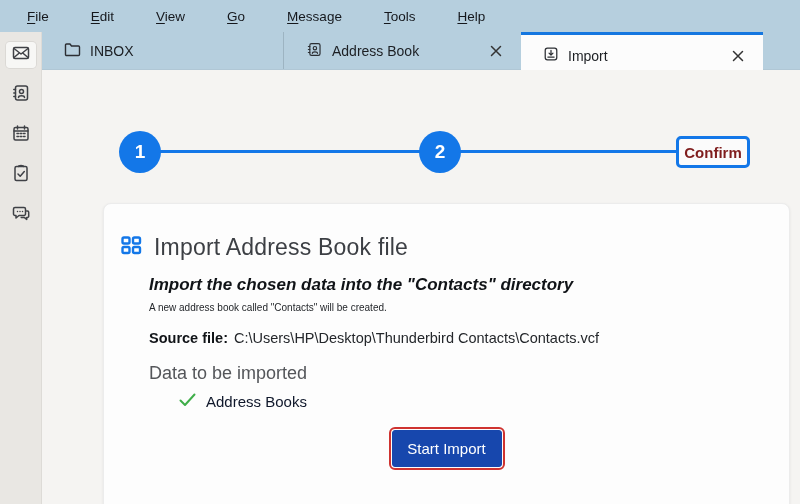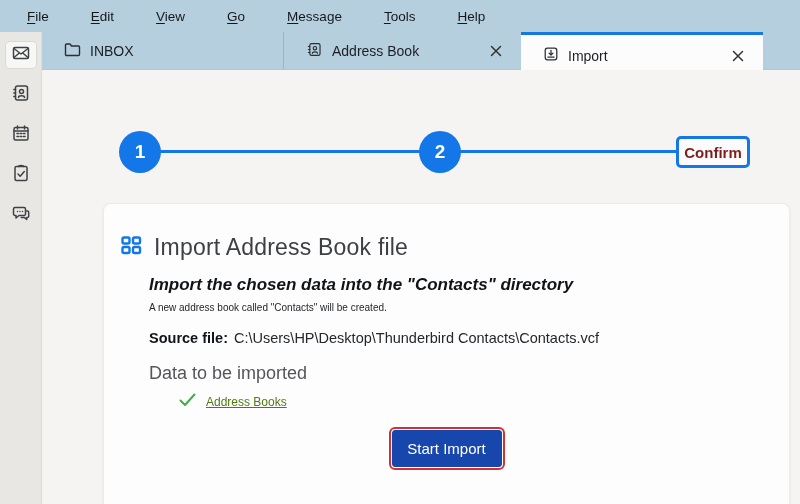--- a/index.html
+++ b/index.html
@@ -57,21 +57,21 @@
     background:#fdfdfd; border:1px solid #ececec; border-radius:8px;
     box-shadow:0 1px 3px rgba(0,0,0,0.07); padding:30px 45px 0 45px; }
   .card-header { display:flex; align-items:center; gap:12px; margin-left:-28px; }
   .card-title { font-size:23px; font-weight:400; color:#3c3f44; letter-spacing:0.2px; }
   .card-subtitle { margin-top:14px; font-size:17px; font-weight:bold; color:#101317;font-style:italic; }
   .card-desc { margin-top:7px; font-size:10px; color:#24272b; }
   .source-line { margin-top:17px; font-size:14.5px; color:#24272b; }
   .source-label { font-weight:bold; margin-right:6px; color:#101317; }
   .data-title { margin-top:17px; font-size:18px; font-weight:400; color:#54565a; }
   .data-item { margin-top:9px; margin-left:30px; display:flex; align-items:center; gap:10px;
-    font-size:12px; font-weight:500; color:#4d7c0f;text-decoration:underline; }
+    font-size:15px; font-weight:500; color:#0f172a; }
   .btn-row { margin-top:20px; display:flex; justify-content:center; }
   .start-btn { width:110px; height:37px; background:#1747ad; color:#fff; font-size:15px;
     font-family:inherit; border:1px solid #1747ad; border-radius:3px;
     outline:2px solid #cf3330; outline-offset:1px; cursor:pointer; }
 </style>
 </head>
 <body>
 
 <div class="app">
 

